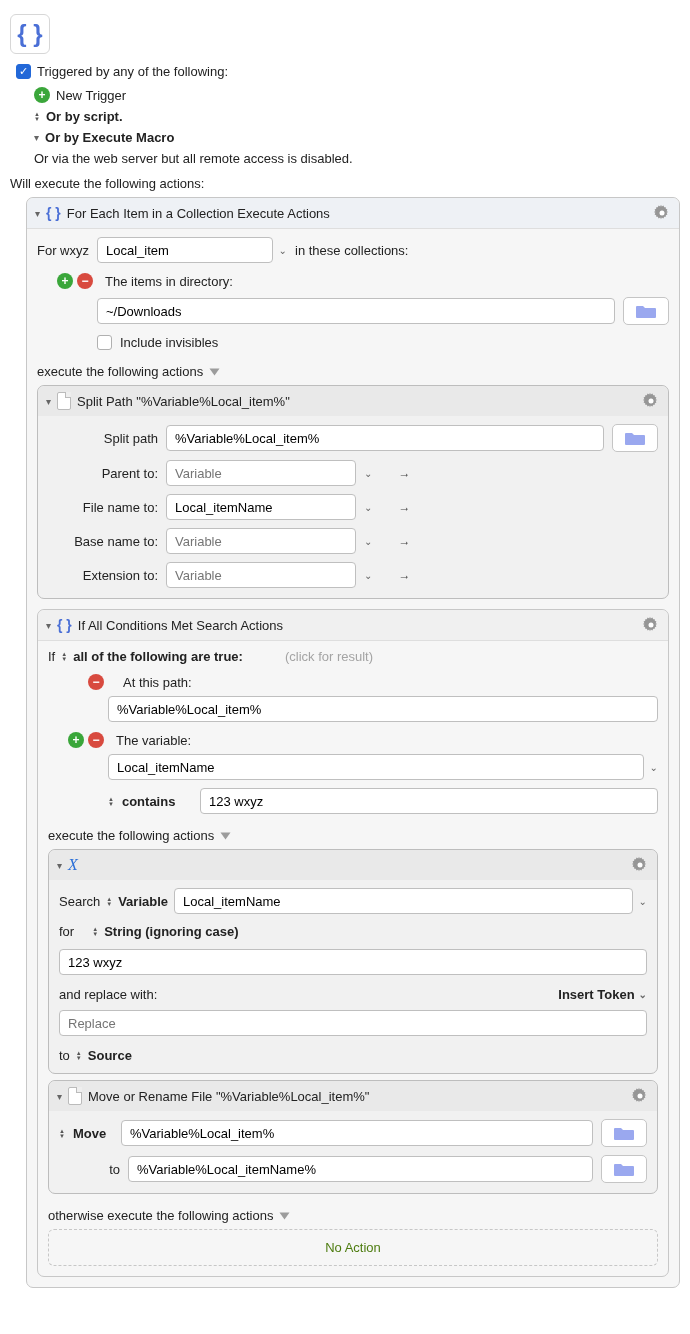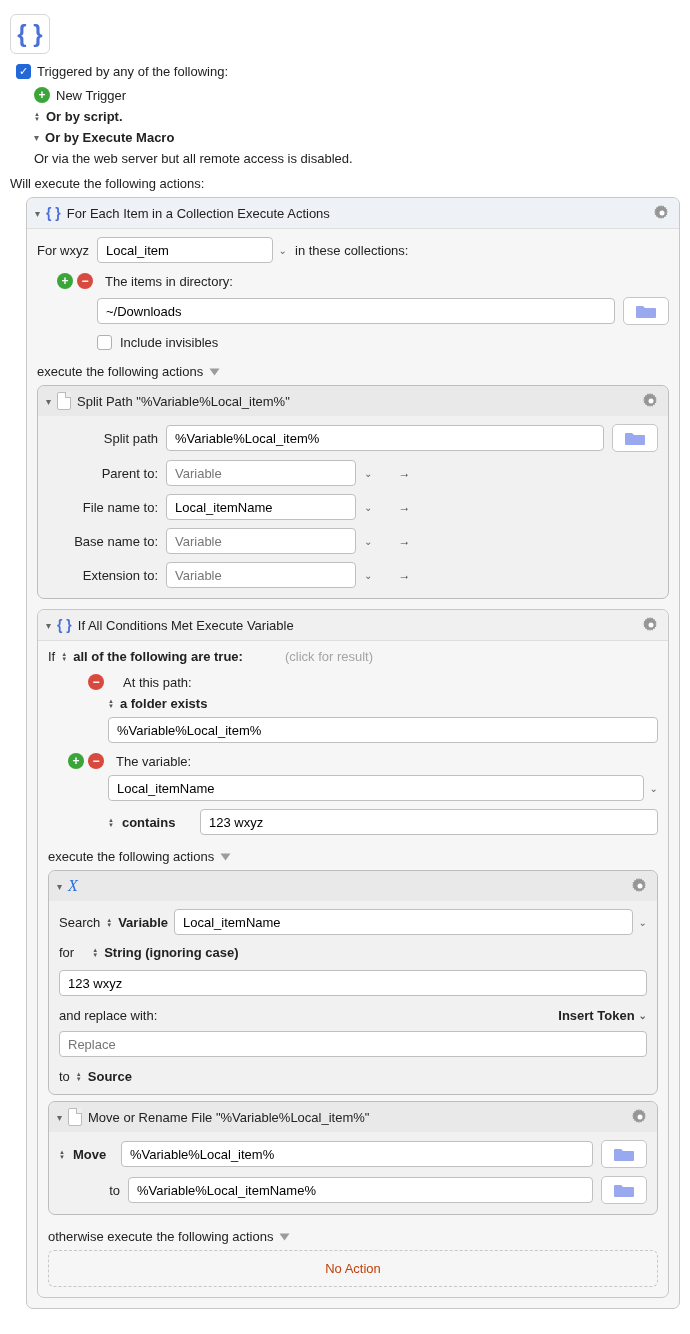--- a/index.html
+++ b/index.html
@@ -75,21 +75,21 @@
   }
   .action-head {
     display:flex; align-items:center; gap:6px;
     padding:6px 8px; background:#e9e9e9;
     border-radius:7px 7px 0 0;
   }
   .action-body { padding:8px 10px 10px 10px; }
   .label-col { text-align:right; color:#222; }
   .field-row { display:flex; align-items:center; gap:8px; margin-bottom:8px; }
   .dashed {
-    border:1.5px dashed #c7c7c7; border-radius:6px; color:#c2410c;
+    border:1.5px dashed #c7c7c7; border-radius:6px; color:#4d7c0f;
     text-align:center; padding:10px;
   }
   .app-icon {
     width:40px; height:40px; border:1px solid #d7d7d7; border-radius:6px;
     display:flex; align-items:center; justify-content:center;
   }
   .braces { color:#4a6fd6; font-size:24px; font-weight:700; }
   .x-italic{ font-family:"Times New Roman",serif; font-style:italic; color:#2b6fd8; font-size:16px; }
   .doc-icon{ width:14px; height:18px; background:#fff; border:1px solid #bbb; border-radius:2px; position:relative; }
   .doc-icon::after{content:""; position:absolute; right:-1px; top:-1px; width:5px; height:5px; background:#eee; border-left:1px solid #bbb; border-bottom:1px solid #bbb;}
@@ -240,43 +240,39 @@
               <span class="arrow-rt">→</span>
             </div>
           </div>
       </div>
     </div>
 
     <div class="panel" style="margin-top:10px; background:#f6f6f6;">
       <div class="panel-head light">
         <span class="chev-down">▾</span>
         <span class="braces" style="font-size:14px;">{ }</span>
-        <span>If All Conditions Met Execute Variable</span>
+        <span>If All Conditions Met Search Actions</span>
         <span style="flex:1"></span>
         <span class="gear"><svg>
               <use href="#gear-path"></use>
             </svg></span>
       </div>
       <div class="panel-body">
         <div class="row gap6" style="margin-bottom:10px;text-align:center;">
           <span>If</span>
           <span class="updown"></span>
           <span class="bold">all of the following are true:</span>
           <span style="width:30px"></span>
           <span class="hint">(click for result)</span>
         </div>
 
         <div class="indent2 small-gap">
           <div class="row gap6">
             <span class="circle red">−</span>
             <span style="margin-left:13px;">At this path:</span>
-          </div>
-          <div class="row gap6 indent1">
-            <span class="updown"></span>
-            <span class="bold">a folder exists</span>
           </div>
           <div class="indent1">
             <input class="text-input" value="%Variable%Local_item%" style="">
           </div>
         </div>
 
         <div class="indent1 small-gap" style="margin-top:10px;">
           <div class="row gap4">
             <span class="circle green">+</span>
             <span class="circle red">−</span>

